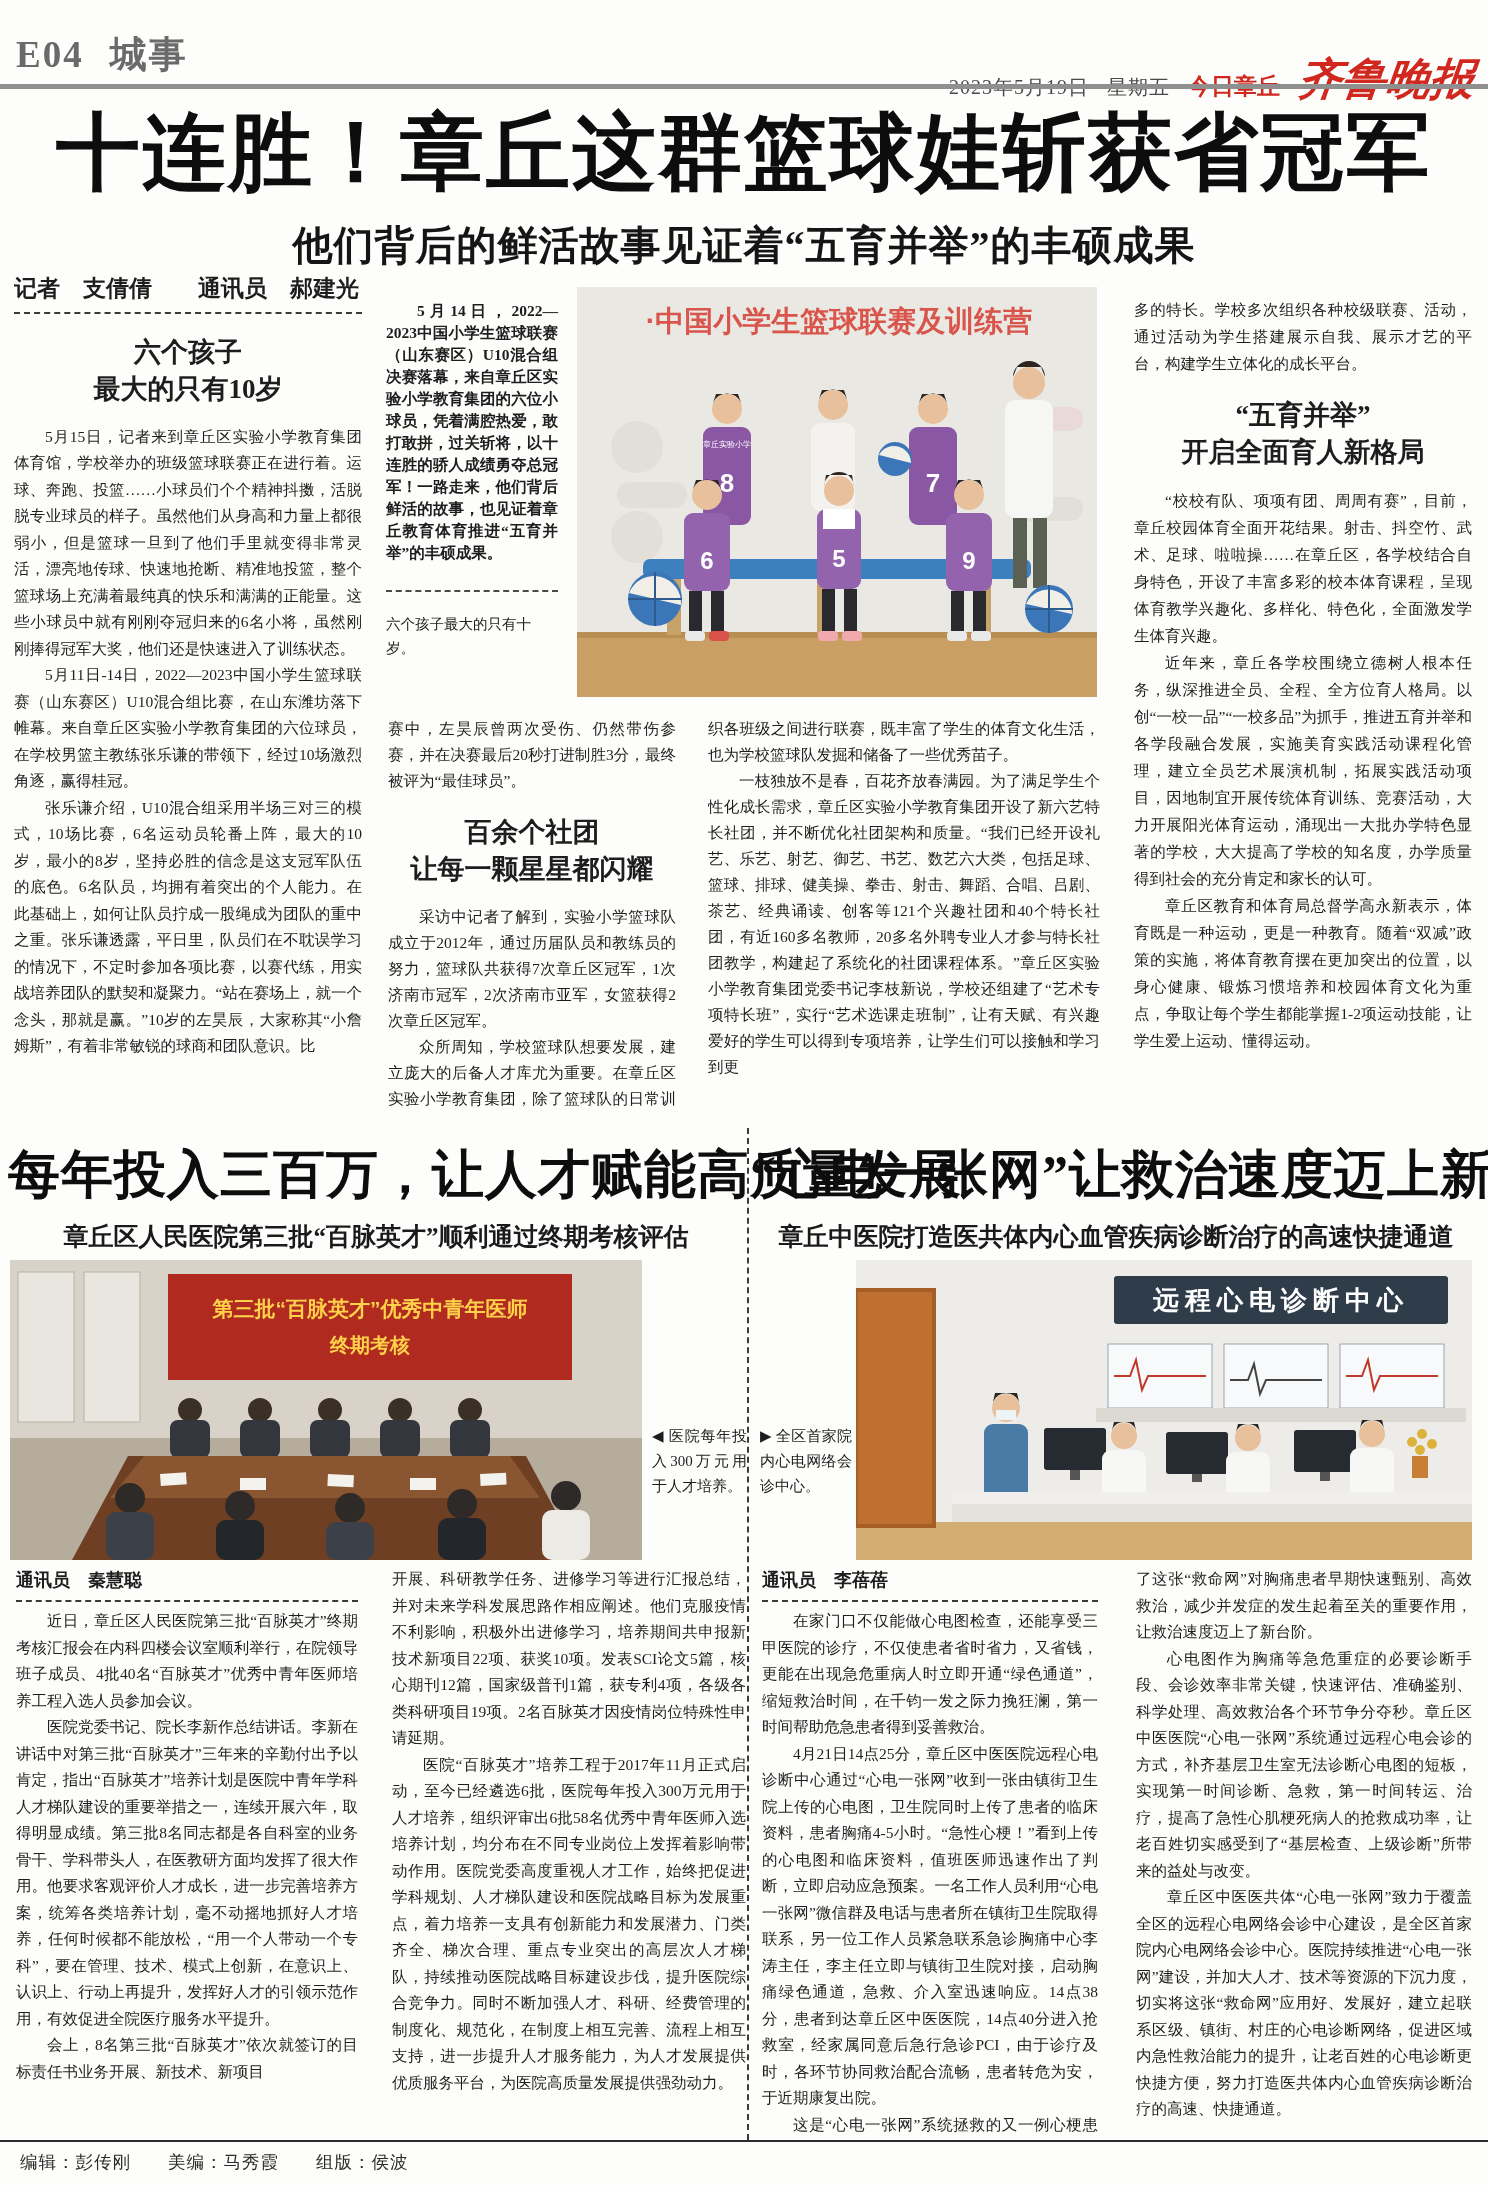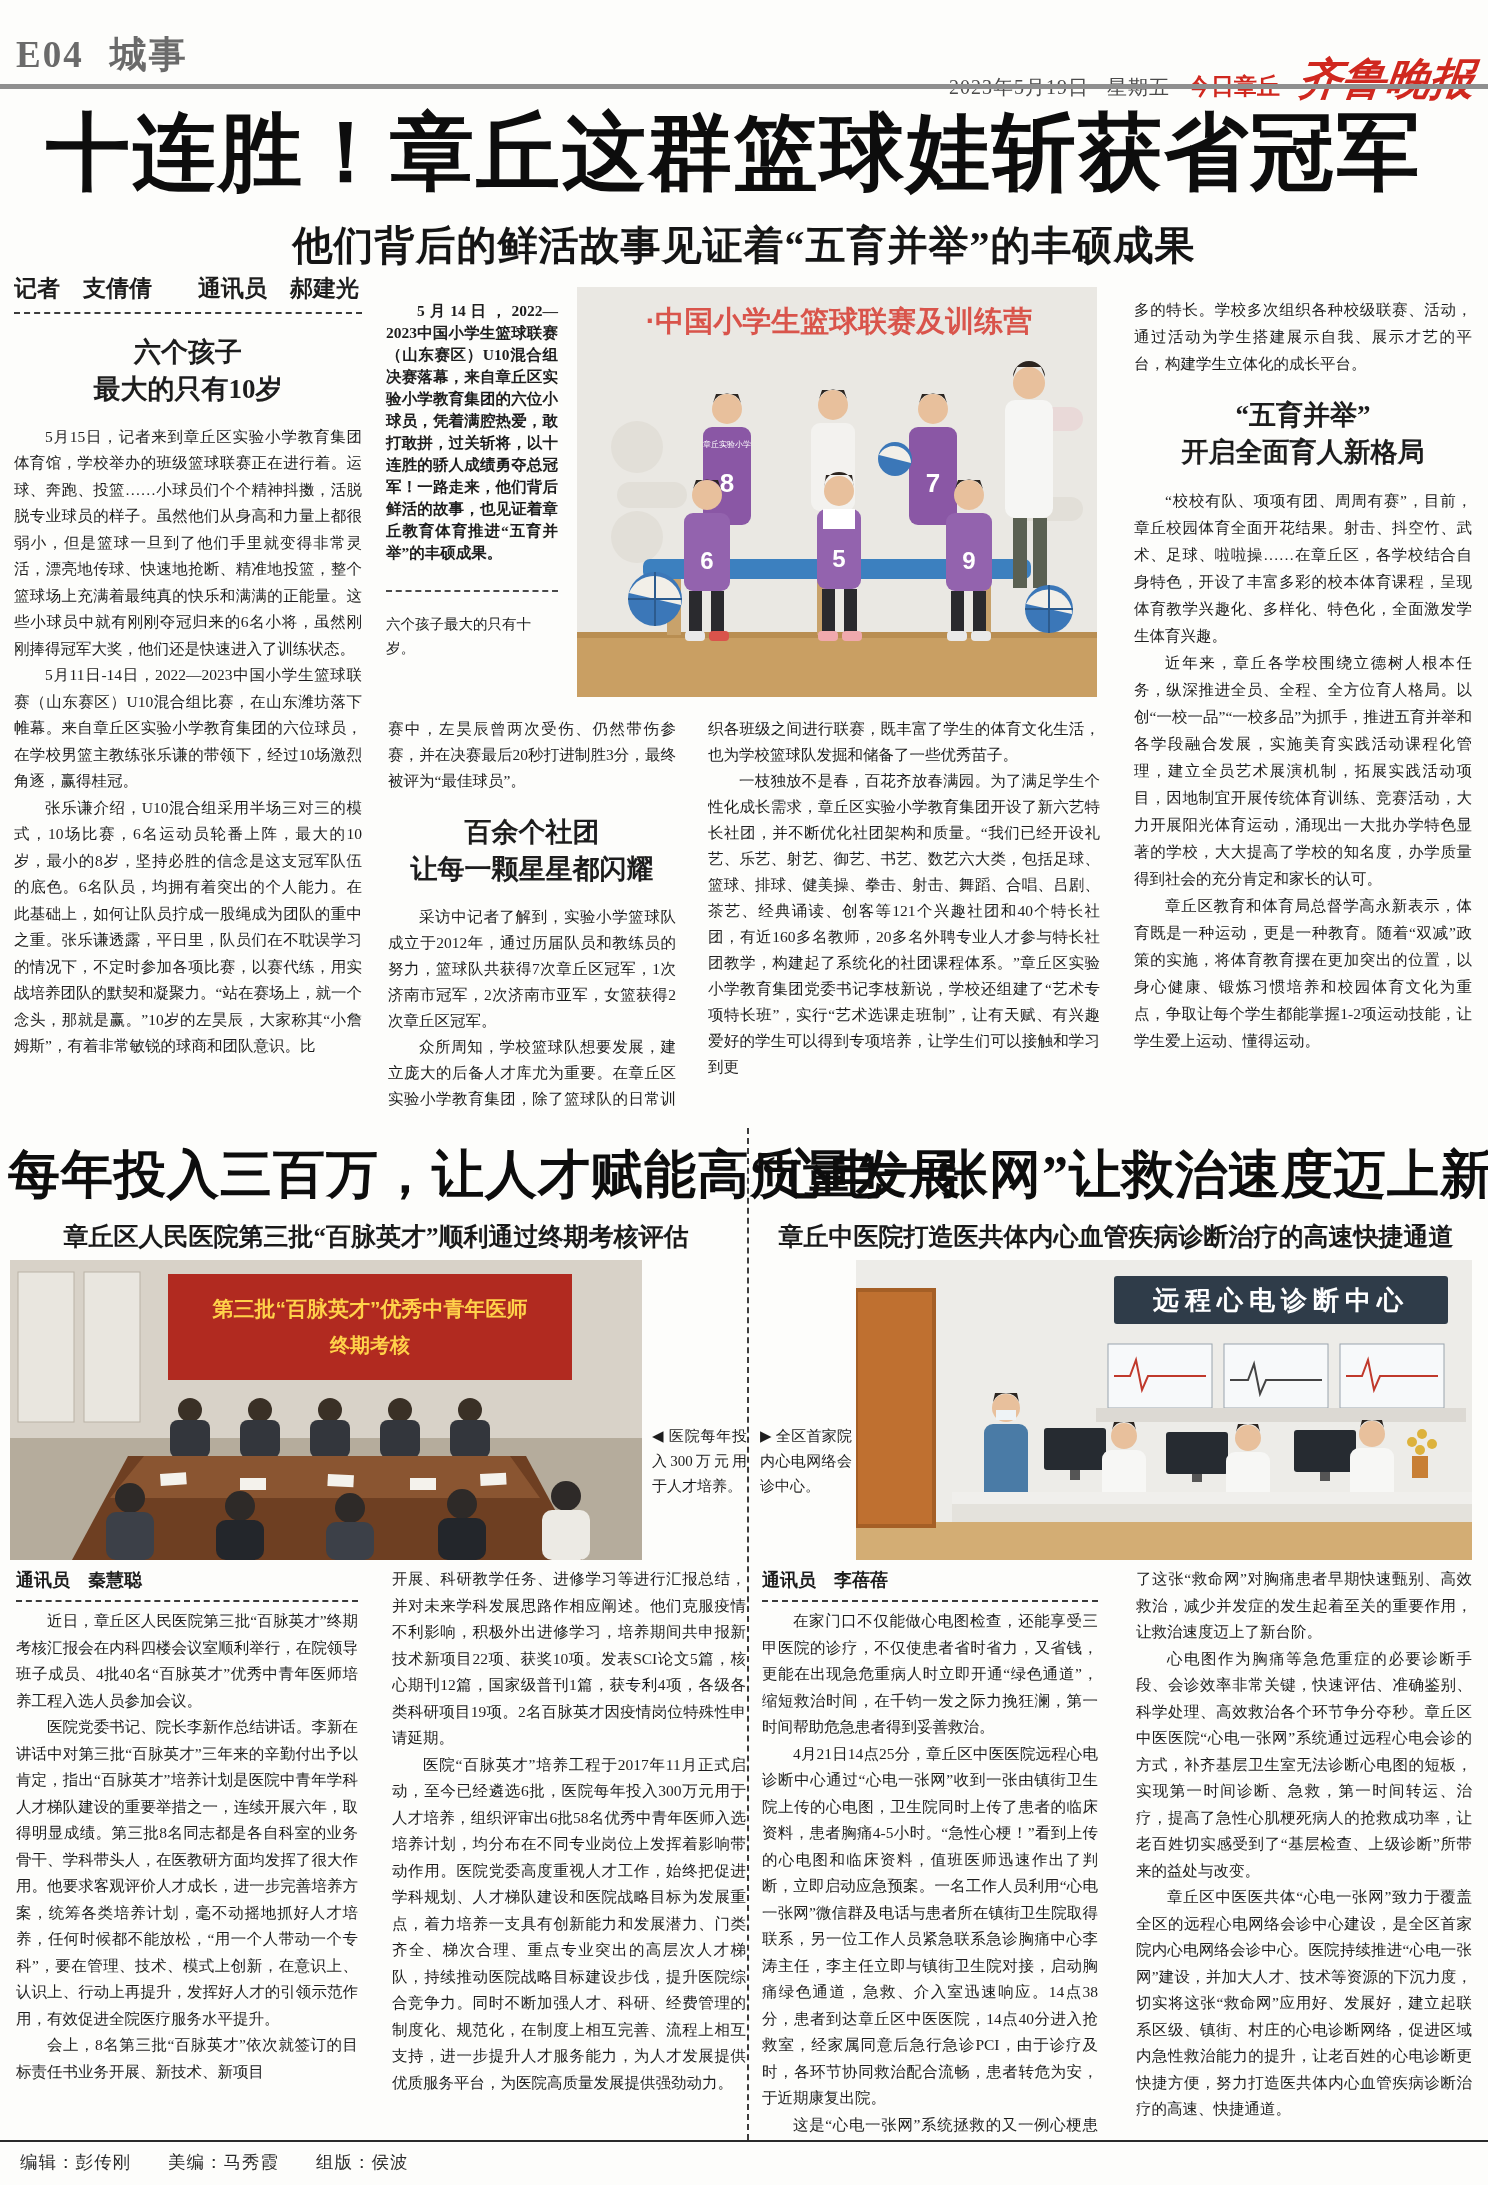--- a/index.html
+++ b/index.html
@@ -56,21 +56,21 @@
   <span>E04</span><span class="sec">城事</span>
 </div>
 <div class="abs hdr-right" style="right:14px;top:34px;margin-top:16px;">
   <span class="hdr-date">2023年5月19日</span>
   <span class="hdr-date">星期五</span>
   <span class="hdr-region">今日章丘</span>
   <span class="hdr-masthead">齐鲁晚报</span>
 </div>
 <div class="abs top-rule" style="left:0;right:0;top:84px;"></div>
 
-<div class="abs main-headline" style="left:5px;top:96px;">十连胜！章丘这群篮球娃斩获省冠军</div>
+<div class="abs main-headline" style="left:15px;top:96px;">十连胜！章丘这群篮球娃斩获省冠军</div>
 <div class="abs main-subhead" style="left:15px;top:218px;">他们背后的鲜活故事见证着“五育并举”的丰硕成果</div>
 
 <div class="abs col bodytext" style="left:14px;top:276px;width:348px;height:838px;">
   <div class="byline">记者　支倩倩　　通讯员　郝建光</div>
   <div class="sec-head">
     <span>六个孩子</span><br>
     <span>最大的只有10岁</span>
   </div>
   <div>
       <p class="para">5月15日，记者来到章丘区实验小学教育集团体育馆，学校举办的班级篮球联赛正在进行着。运球、奔跑、投篮……小球员们个个精神抖擞，活脱脱专业球员的样子。虽然他们从身高和力量上都很弱小，但是篮球一旦到了他们手里就变得非常灵活，漂亮地传球、快速地抢断、精准地投篮，整个篮球场上充满着最纯真的快乐和满满的正能量。这些小球员中就有刚刚夺冠归来的6名小将，虽然刚刚捧得冠军大奖，他们还是快速进入了训练状态。</p>

